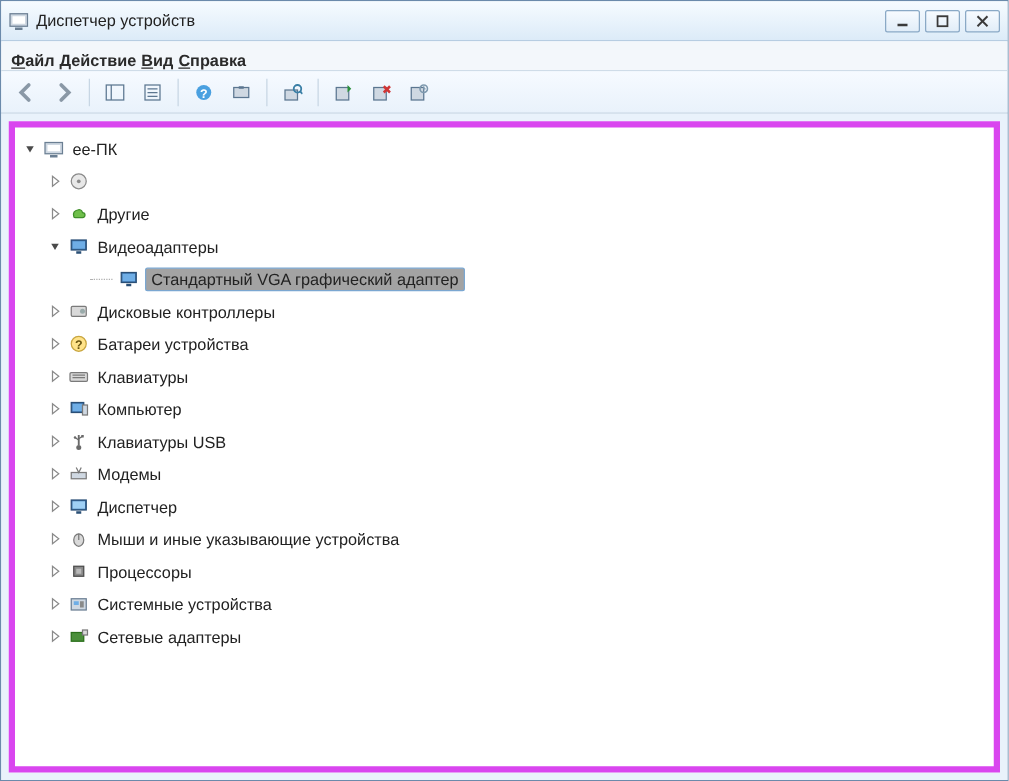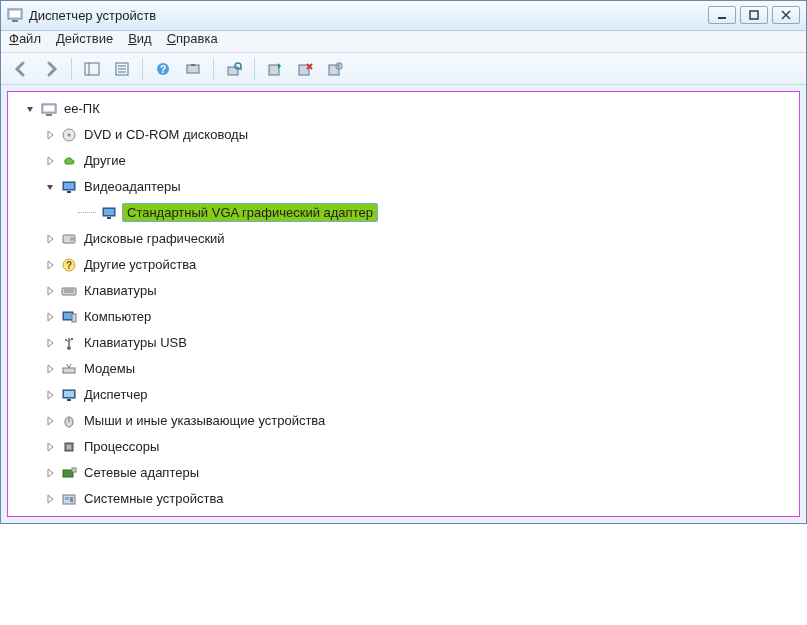--- a/index.html
+++ b/index.html
@@ -6,21 +6,21 @@
 body {
   font-family: "Segoe UI", Tahoma, sans-serif;
   font-size: 12px;
   background: #fff;
   width: 807px;
   height: 625px;
   overflow: hidden;
 }
 .window {
   width: 807px;
-  height: 524px;
+  height: 625px;
   background: linear-gradient(#eaf3fb, #d7e8f7);
   border: 1px solid #6b8aab;
   display: flex;
   flex-direction: column;
 }
 .titlebar {
   height: 32px;
   background: linear-gradient(#f6fbff, #dcebf8);
   display: flex;
   align-items: center;
@@ -43,24 +43,25 @@
   border: 1px solid #8aa9c6;
   border-radius: 2px;
   display: flex; align-items: center; justify-content: center;
   cursor: pointer;
 }
 .win-btn svg { width: 10px; height: 10px; }
 .menubar {
   height: 24px;
   background: #f3f7fb;
   display: flex;
-  align-items: flex-start;
+  align-items: flex-end;
   padding: 0 8px;
-  gap: 15px;
+  gap: 4px;
   border-bottom: 1px solid #cfdce8;
+  font-weight: bold;
 }
 .menu-item {
   font-size: 13px;
   color: #2a2a2a;
   cursor: pointer;
 }
 .menu-item u { text-decoration: underline; }
 .toolbar {
   height: 34px;
   background: linear-gradient(#f6faff,#e9f2fb);
@@ -83,36 +84,36 @@
   margin: 0 4px;
 }
 .content-wrap {
   flex: 1;
   padding: 6px;
   background: #e9f2fb;
 }
 .content {
   width: 100%; height: 100%;
   background: #fff;
-  border: 1px solid #d946ef;
+  border: 5px solid #d946ef;
   overflow: auto;
-  padding: 4px 10px;
+  padding: 4px 0;
 }
 .tree { font-size: 13px; color: #222; }
 .tree-row {
   display: flex;
   align-items: center;
   height: 26px;
   padding-left: 6px;
   white-space: nowrap;
   cursor: default;
 }
 .tree-row.selected .label {
   border: 1px solid #7ba7d1;
-  background: #84cc16;
+  background: #a3a3a3;
   border-radius: 2px;
   padding: 1px 4px;
 }
 .arrow {
   width: 12px; height: 12px;
   display: inline-block;
   margin-right: 2px;
   cursor: pointer;
 }
 .arrow svg { width: 12px; height: 12px; }
@@ -262,21 +263,20 @@
             <span class="spacer" style="width:20px"></span>
             <span class="arrow"><svg viewBox="0 0 12 12">
                 <path d="M4 2 L4 10 L9 6 Z" fill="none" stroke="#8a8a8a"></path>
               </svg></span>
             <span class="icon">
               <svg width="16" height="16" viewBox="0 0 16 16">
                 <circle cx="8" cy="8" r="6" fill="#e8e8e8" stroke="#8a8a8a"></circle>
                 <circle cx="8" cy="8" r="1.5" fill="#8a8a8a"></circle>
               </svg>
             </span>
-            <span class="label">DVD и CD-ROM дисководы</span>
           </div>
           <div class="tree-row">
             <span class="spacer" style="width:20px"></span>
             <span class="arrow"><svg viewBox="0 0 12 12">
                 <path d="M4 2 L4 10 L9 6 Z" fill="none" stroke="#8a8a8a"></path>
               </svg></span>
             <span class="icon">
               <svg width="16" height="16" viewBox="0 0 16 16">
                 <path d="M4 10 Q3 6 7 5 Q10 4 11 7 Q13 7 13 9 Q13 11 11 11 L5 11 Q4 11 4 10" fill="#6fbf4a" stroke="#3f8f2a"></path>
               </svg>
@@ -314,34 +314,34 @@
             <span class="spacer" style="width:20px"></span>
             <span class="arrow"><svg viewBox="0 0 12 12">
                 <path d="M4 2 L4 10 L9 6 Z" fill="none" stroke="#8a8a8a"></path>
               </svg></span>
             <span class="icon">
               <svg width="16" height="16" viewBox="0 0 16 16">
                 <rect x="2" y="4" width="12" height="8" rx="1" fill="#d9d9d9" stroke="#7a7a7a"></rect>
                 <circle cx="11" cy="8" r="2" fill="#9aa"></circle>
               </svg>
             </span>
-            <span class="label">Дисковые графический</span>
+            <span class="label">Дисковые контроллеры</span>
           </div>
           <div class="tree-row">
             <span class="spacer" style="width:20px"></span>
             <span class="arrow"><svg viewBox="0 0 12 12">
                 <path d="M4 2 L4 10 L9 6 Z" fill="none" stroke="#8a8a8a"></path>
               </svg></span>
             <span class="icon">
               <svg width="16" height="16" viewBox="0 0 16 16">
                 <circle cx="8" cy="8" r="6" fill="#ffe38a" stroke="#c9a640"></circle>
                 <text x="8" y="12" font-size="10" fill="#6a5510" text-anchor="middle" font-weight="bold">?</text>
               </svg>
             </span>
-            <span class="label">Другие устройства</span>
+            <span class="label">Батареи устройства</span>
           </div>
           <div class="tree-row">
             <span class="spacer" style="width:20px"></span>
             <span class="arrow"><svg viewBox="0 0 12 12">
                 <path d="M4 2 L4 10 L9 6 Z" fill="none" stroke="#8a8a8a"></path>
               </svg></span>
             <span class="icon">
               <svg width="16" height="16" viewBox="0 0 16 16">
                 <rect x="1" y="5" width="14" height="7" rx="1" fill="#d9d9d9" stroke="#7a7a7a"></rect>
                 <line x1="3" y1="7" x2="13" y2="7" stroke="#7a7a7a"></line>
@@ -434,36 +434,36 @@
             </span>
             <span class="label">Процессоры</span>
           </div>
           <div class="tree-row">
             <span class="spacer" style="width:20px"></span>
             <span class="arrow"><svg viewBox="0 0 12 12">
                 <path d="M4 2 L4 10 L9 6 Z" fill="none" stroke="#8a8a8a"></path>
               </svg></span>
             <span class="icon">
               <svg width="16" height="16" viewBox="0 0 16 16">
-                <rect x="2" y="5" width="10" height="7" fill="#4a8f3a" stroke="#2a6f1a"></rect>
-                <rect x="11" y="3" width="4" height="4" fill="#d9d9d9" stroke="#7a7a7a"></rect>
-              </svg>
-            </span>
-            <span class="label">Сетевые адаптеры</span>
-          </div>
-          <div class="tree-row">
-            <span class="spacer" style="width:20px"></span>
-            <span class="arrow"><svg viewBox="0 0 12 12">
-                <path d="M4 2 L4 10 L9 6 Z" fill="none" stroke="#8a8a8a"></path>
-              </svg></span>
-            <span class="icon">
-              <svg width="16" height="16" viewBox="0 0 16 16">
                 <rect x="2" y="4" width="12" height="9" fill="#cfd8e2" stroke="#6b7f93"></rect>
                 <rect x="4" y="6" width="4" height="3" fill="#6faee6"></rect>
                 <rect x="9" y="6" width="3" height="5" fill="#8a8a8a"></rect>
               </svg>
             </span>
             <span class="label">Системные устройства</span>
+          </div>
+          <div class="tree-row">
+            <span class="spacer" style="width:20px"></span>
+            <span class="arrow"><svg viewBox="0 0 12 12">
+                <path d="M4 2 L4 10 L9 6 Z" fill="none" stroke="#8a8a8a"></path>
+              </svg></span>
+            <span class="icon">
+              <svg width="16" height="16" viewBox="0 0 16 16">
+                <rect x="2" y="5" width="10" height="7" fill="#4a8f3a" stroke="#2a6f1a"></rect>
+                <rect x="11" y="3" width="4" height="4" fill="#d9d9d9" stroke="#7a7a7a"></rect>
+              </svg>
+            </span>
+            <span class="label">Сетевые адаптеры</span>
           </div>
         </div>
     </div>
   </div>
 </div>
 
 </body></html>

